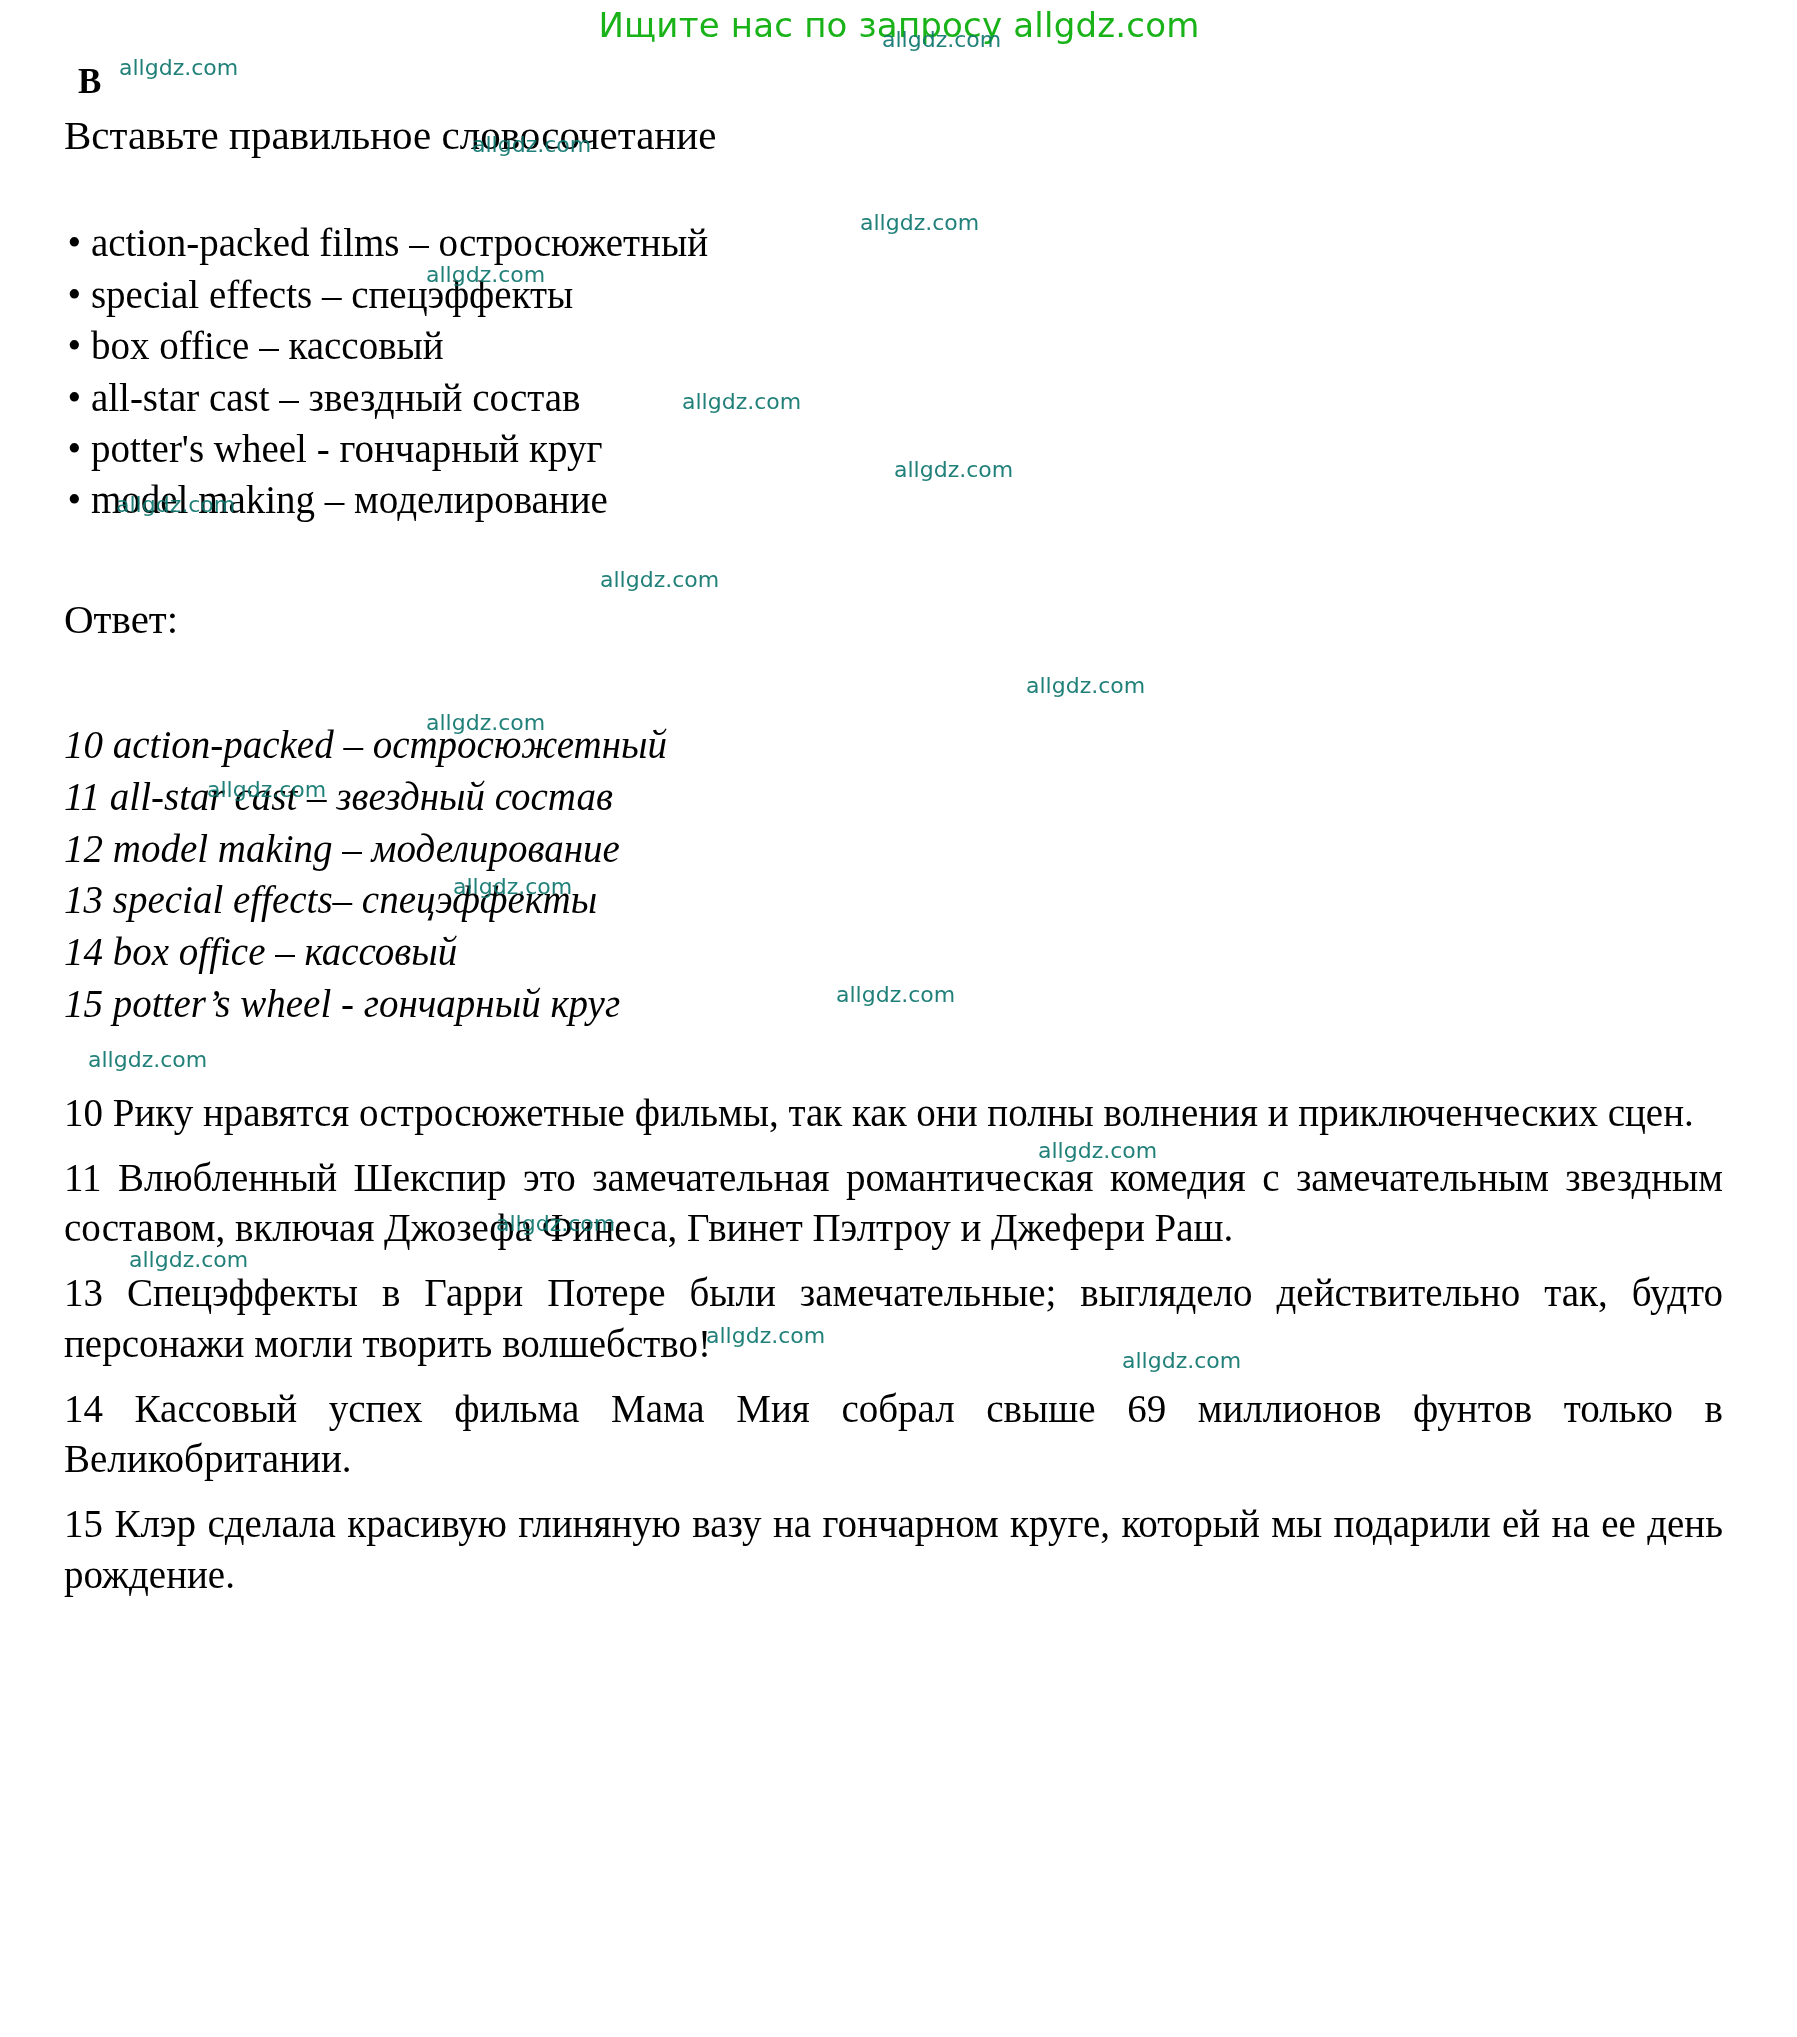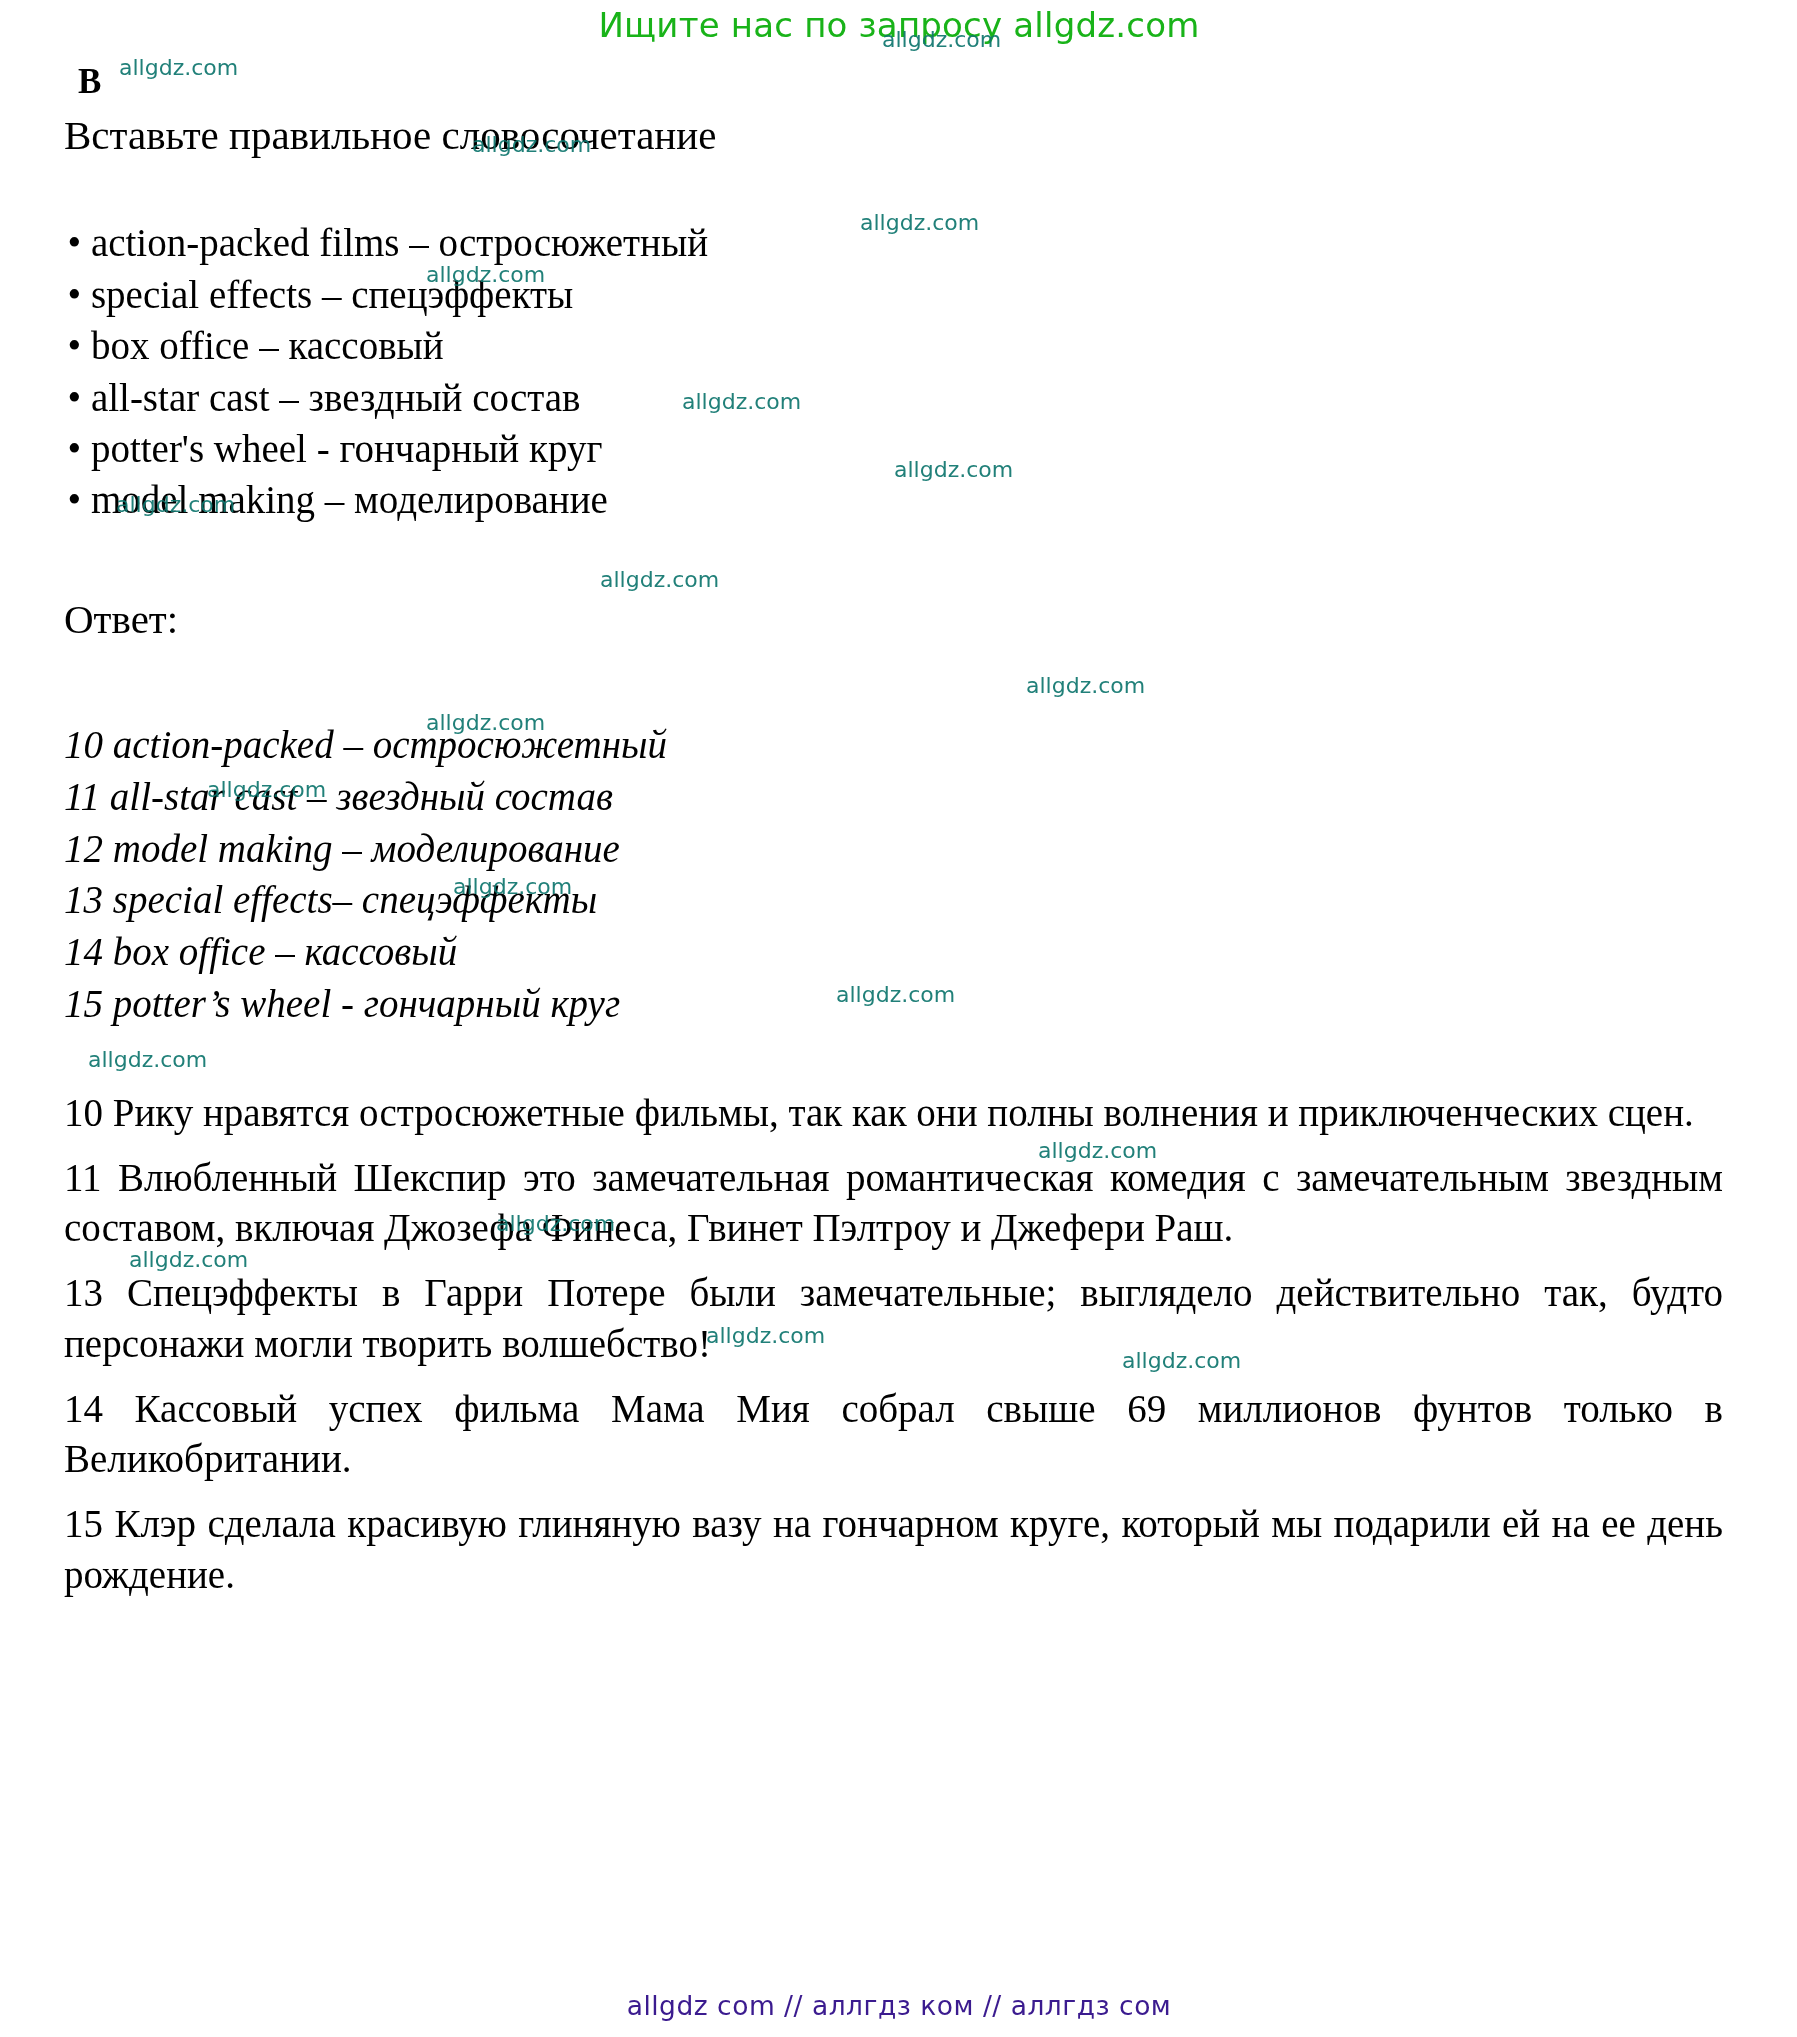--- a/index.html
+++ b/index.html
@@ -169,16 +169,15 @@
       <div class="wm" style="left: 453px; top: 874px;">allgdz.com</div>
       <div class="wm" style="left: 836px; top: 982px;">allgdz.com</div>
       <div class="wm" style="left: 88px; top: 1047px;">allgdz.com</div>
       <div class="wm" style="left: 1038px; top: 1138px;">allgdz.com</div>
       <div class="wm" style="left: 496px; top: 1211px;">allgdz.com</div>
       <div class="wm" style="left: 129px; top: 1247px;">allgdz.com</div>
       <div class="wm" style="left: 706px; top: 1323px;">allgdz.com</div>
       <div class="wm" style="left: 1122px; top: 1348px;">allgdz.com</div>
     </div>
 
-  <div class="bottom-banner">allgdz com  //  аллгдз ком  //  аллгдз сом</div>
 
 </div>
 
 
 </body></html>

